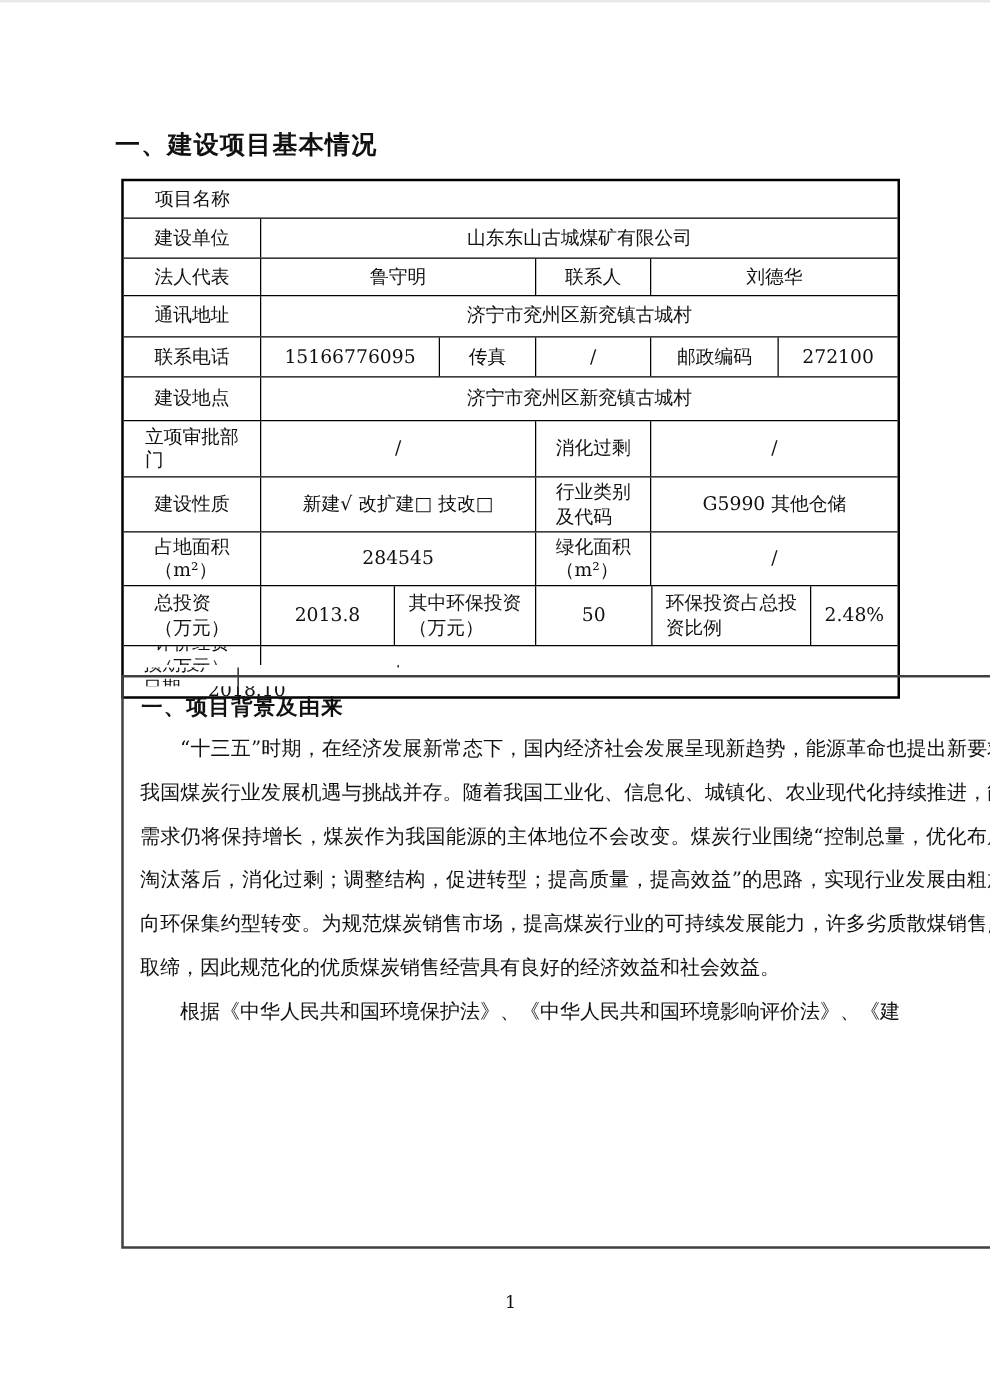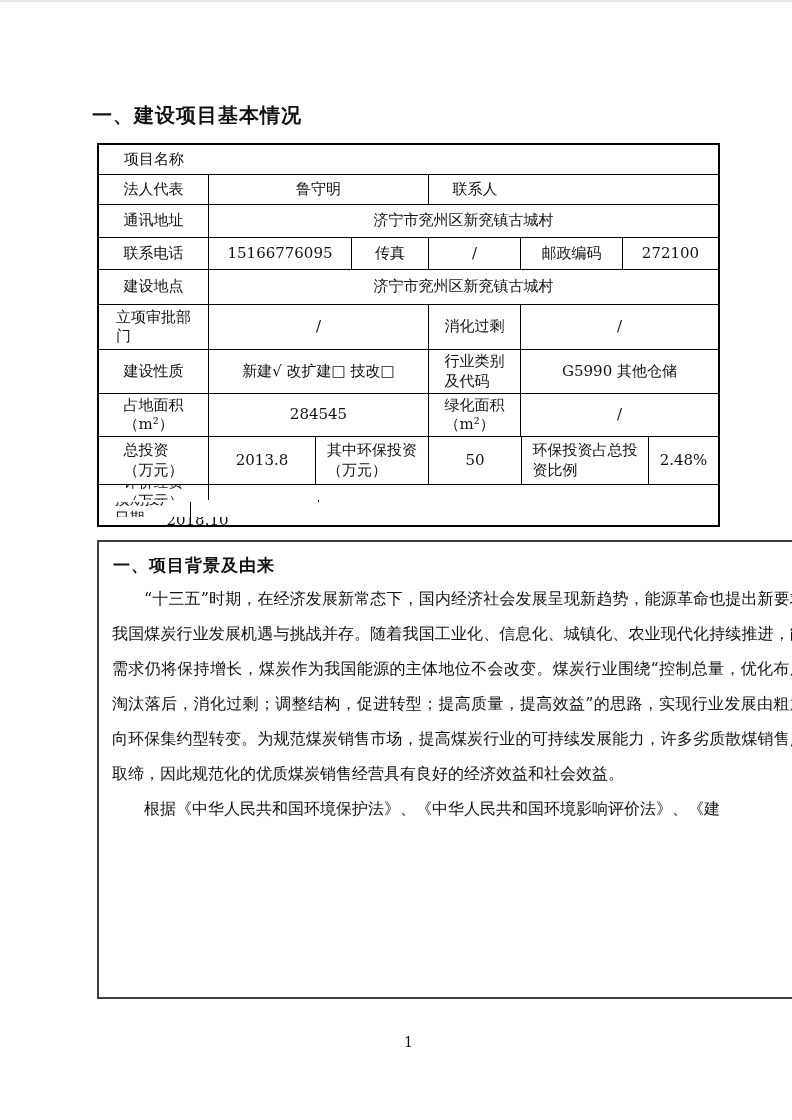--- a/index.html
+++ b/index.html
@@ -74,25 +74,30 @@
 <div class="page">
 
   <div class="doc-title">一、建设项目基本情况</div>
 
   <div class="info-table">
 
     <div class="t-row h30">
       <div class="t-cell w110">项目名称</div>
     </div>
 
+    <div class="t-row h32">
+      <div class="t-cell w110">建设单位</div>
+      <div class="t-cell w509">山东东山古城煤矿有限公司</div>
+    </div>
 
     <div class="t-row h30">
       <div class="t-cell w110">法人代表</div>
       <div class="t-cell w220">鲁守明</div>
       <div class="t-cell w92">联系人</div>
+      <div class="t-cell w197">刘德华</div>
     </div>
 
     <div class="t-row h33">
       <div class="t-cell w110">通讯地址</div>
       <div class="t-cell w509">济宁市兖州区新兖镇古城村</div>
     </div>
 
     <div class="t-row h32">
       <div class="t-cell w110">联系电话</div>
       <div class="t-cell w143">15166776095</div>

